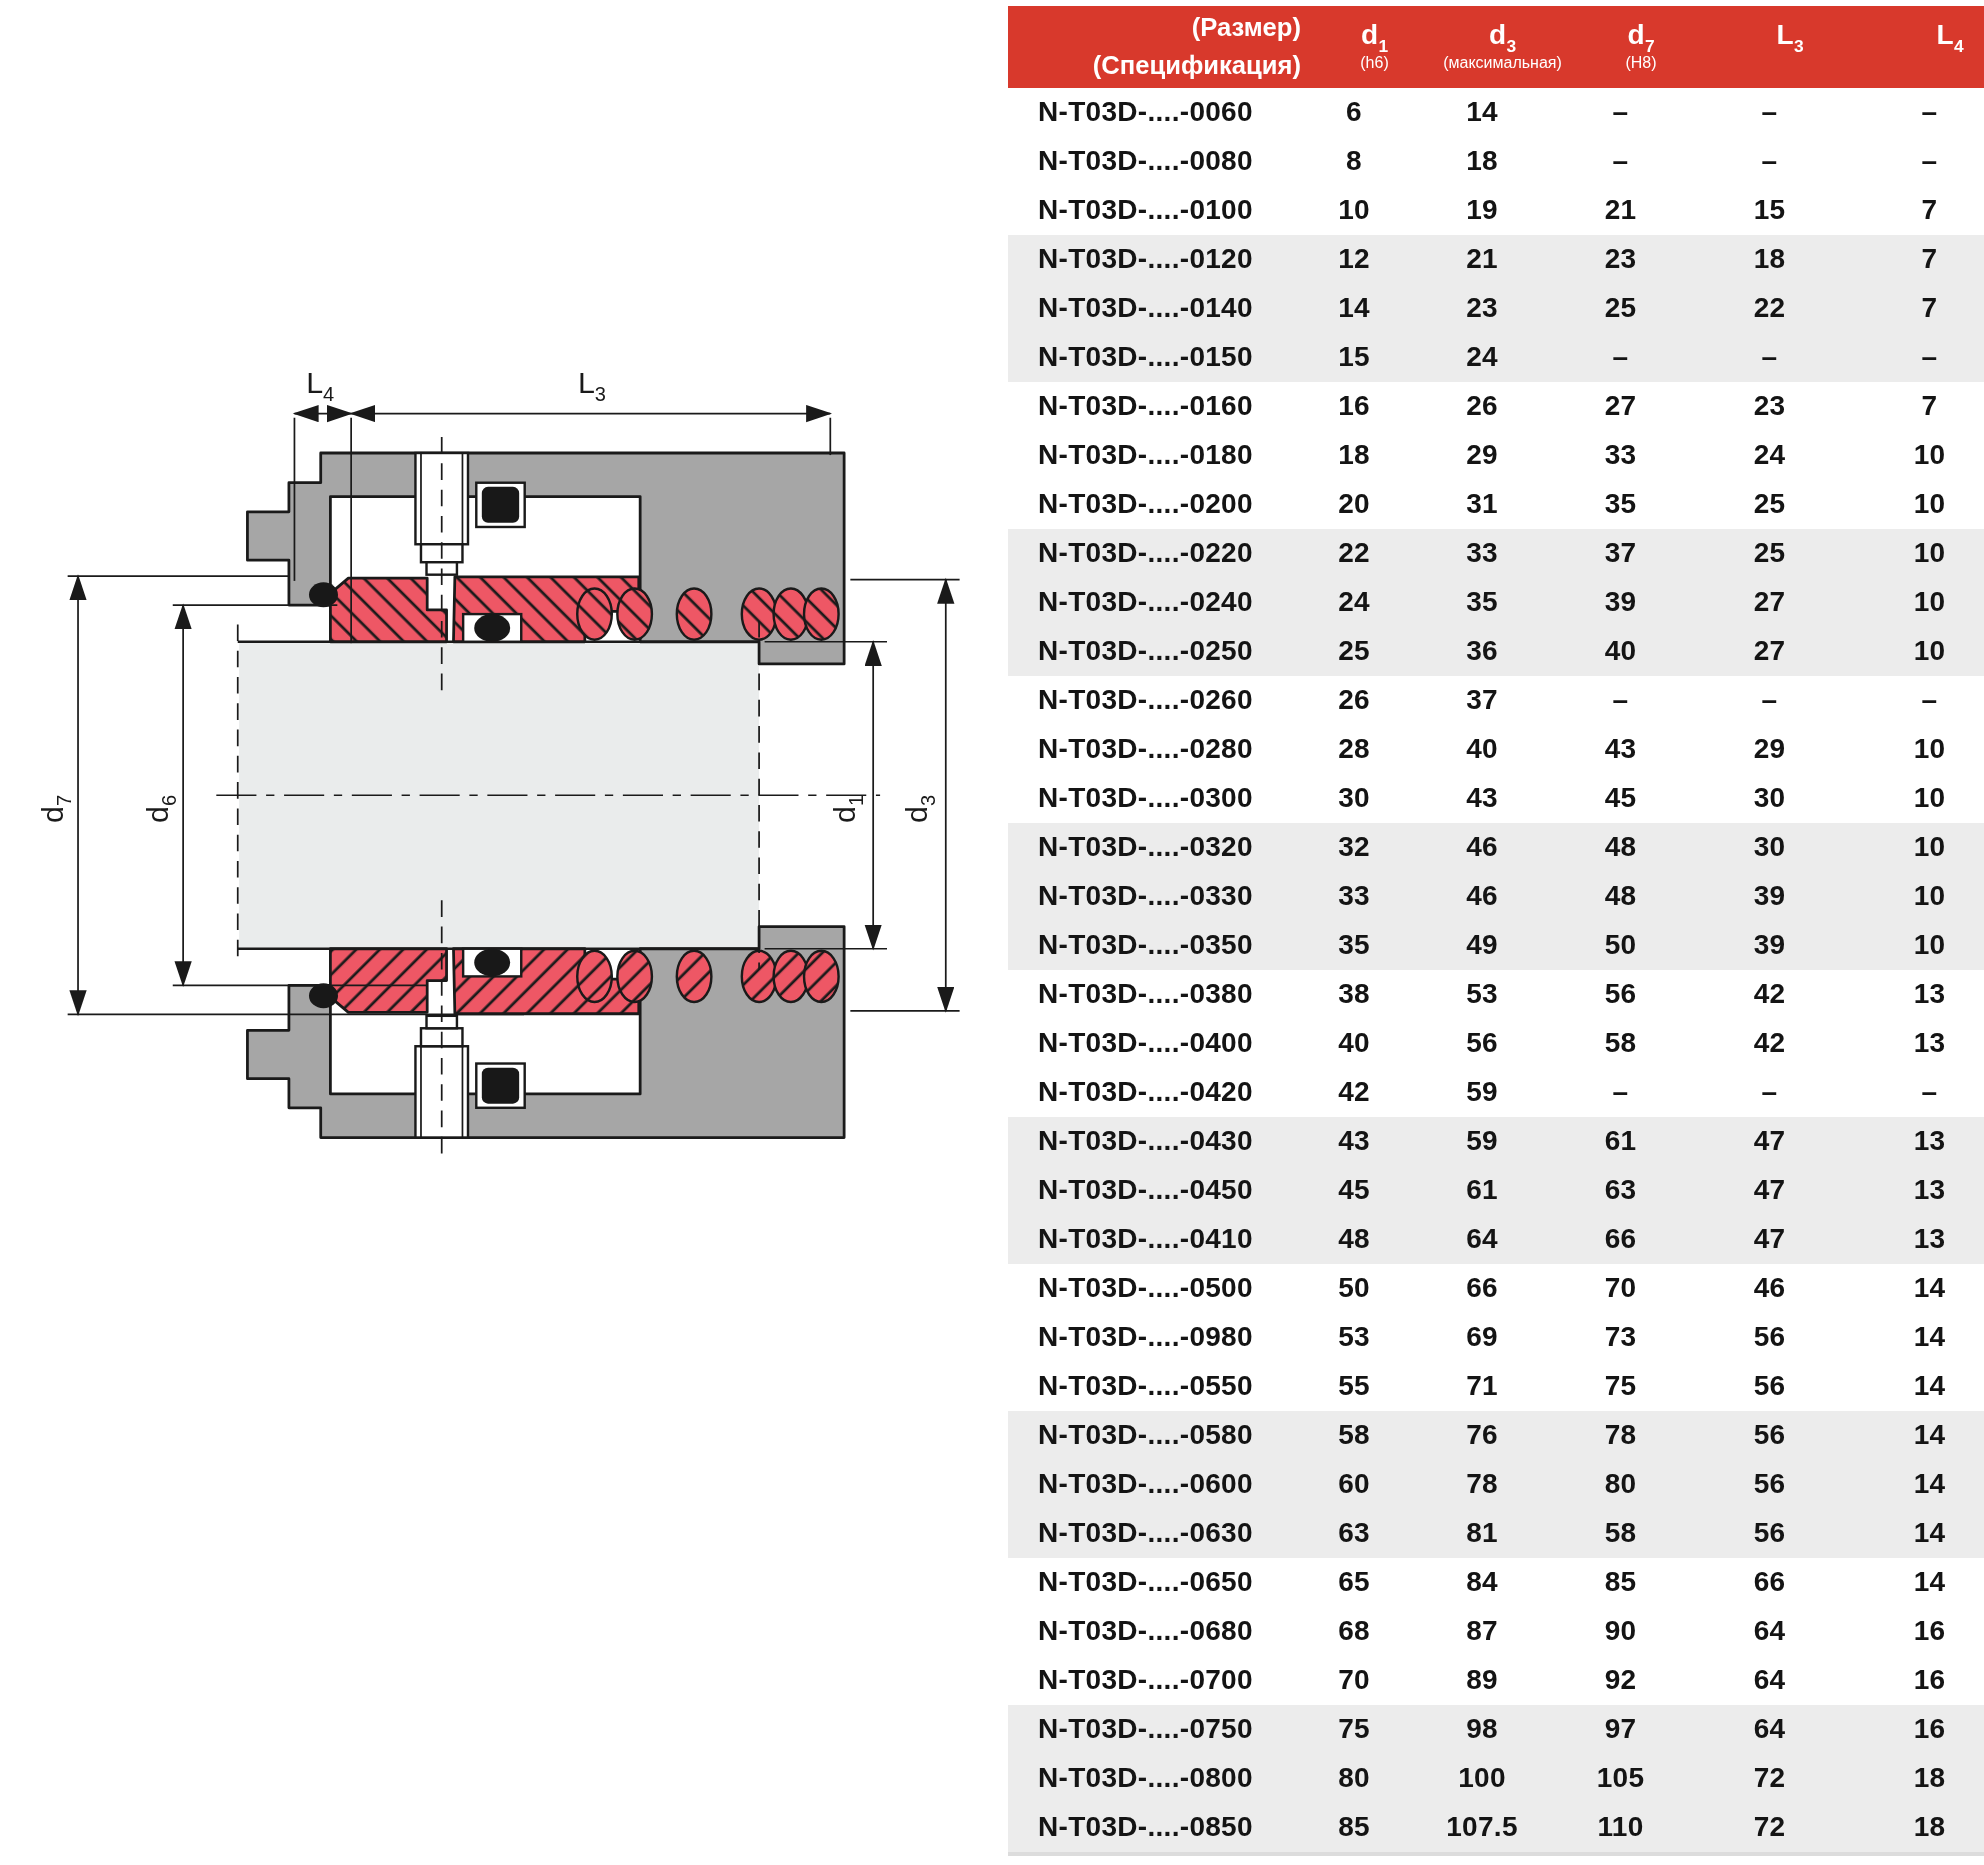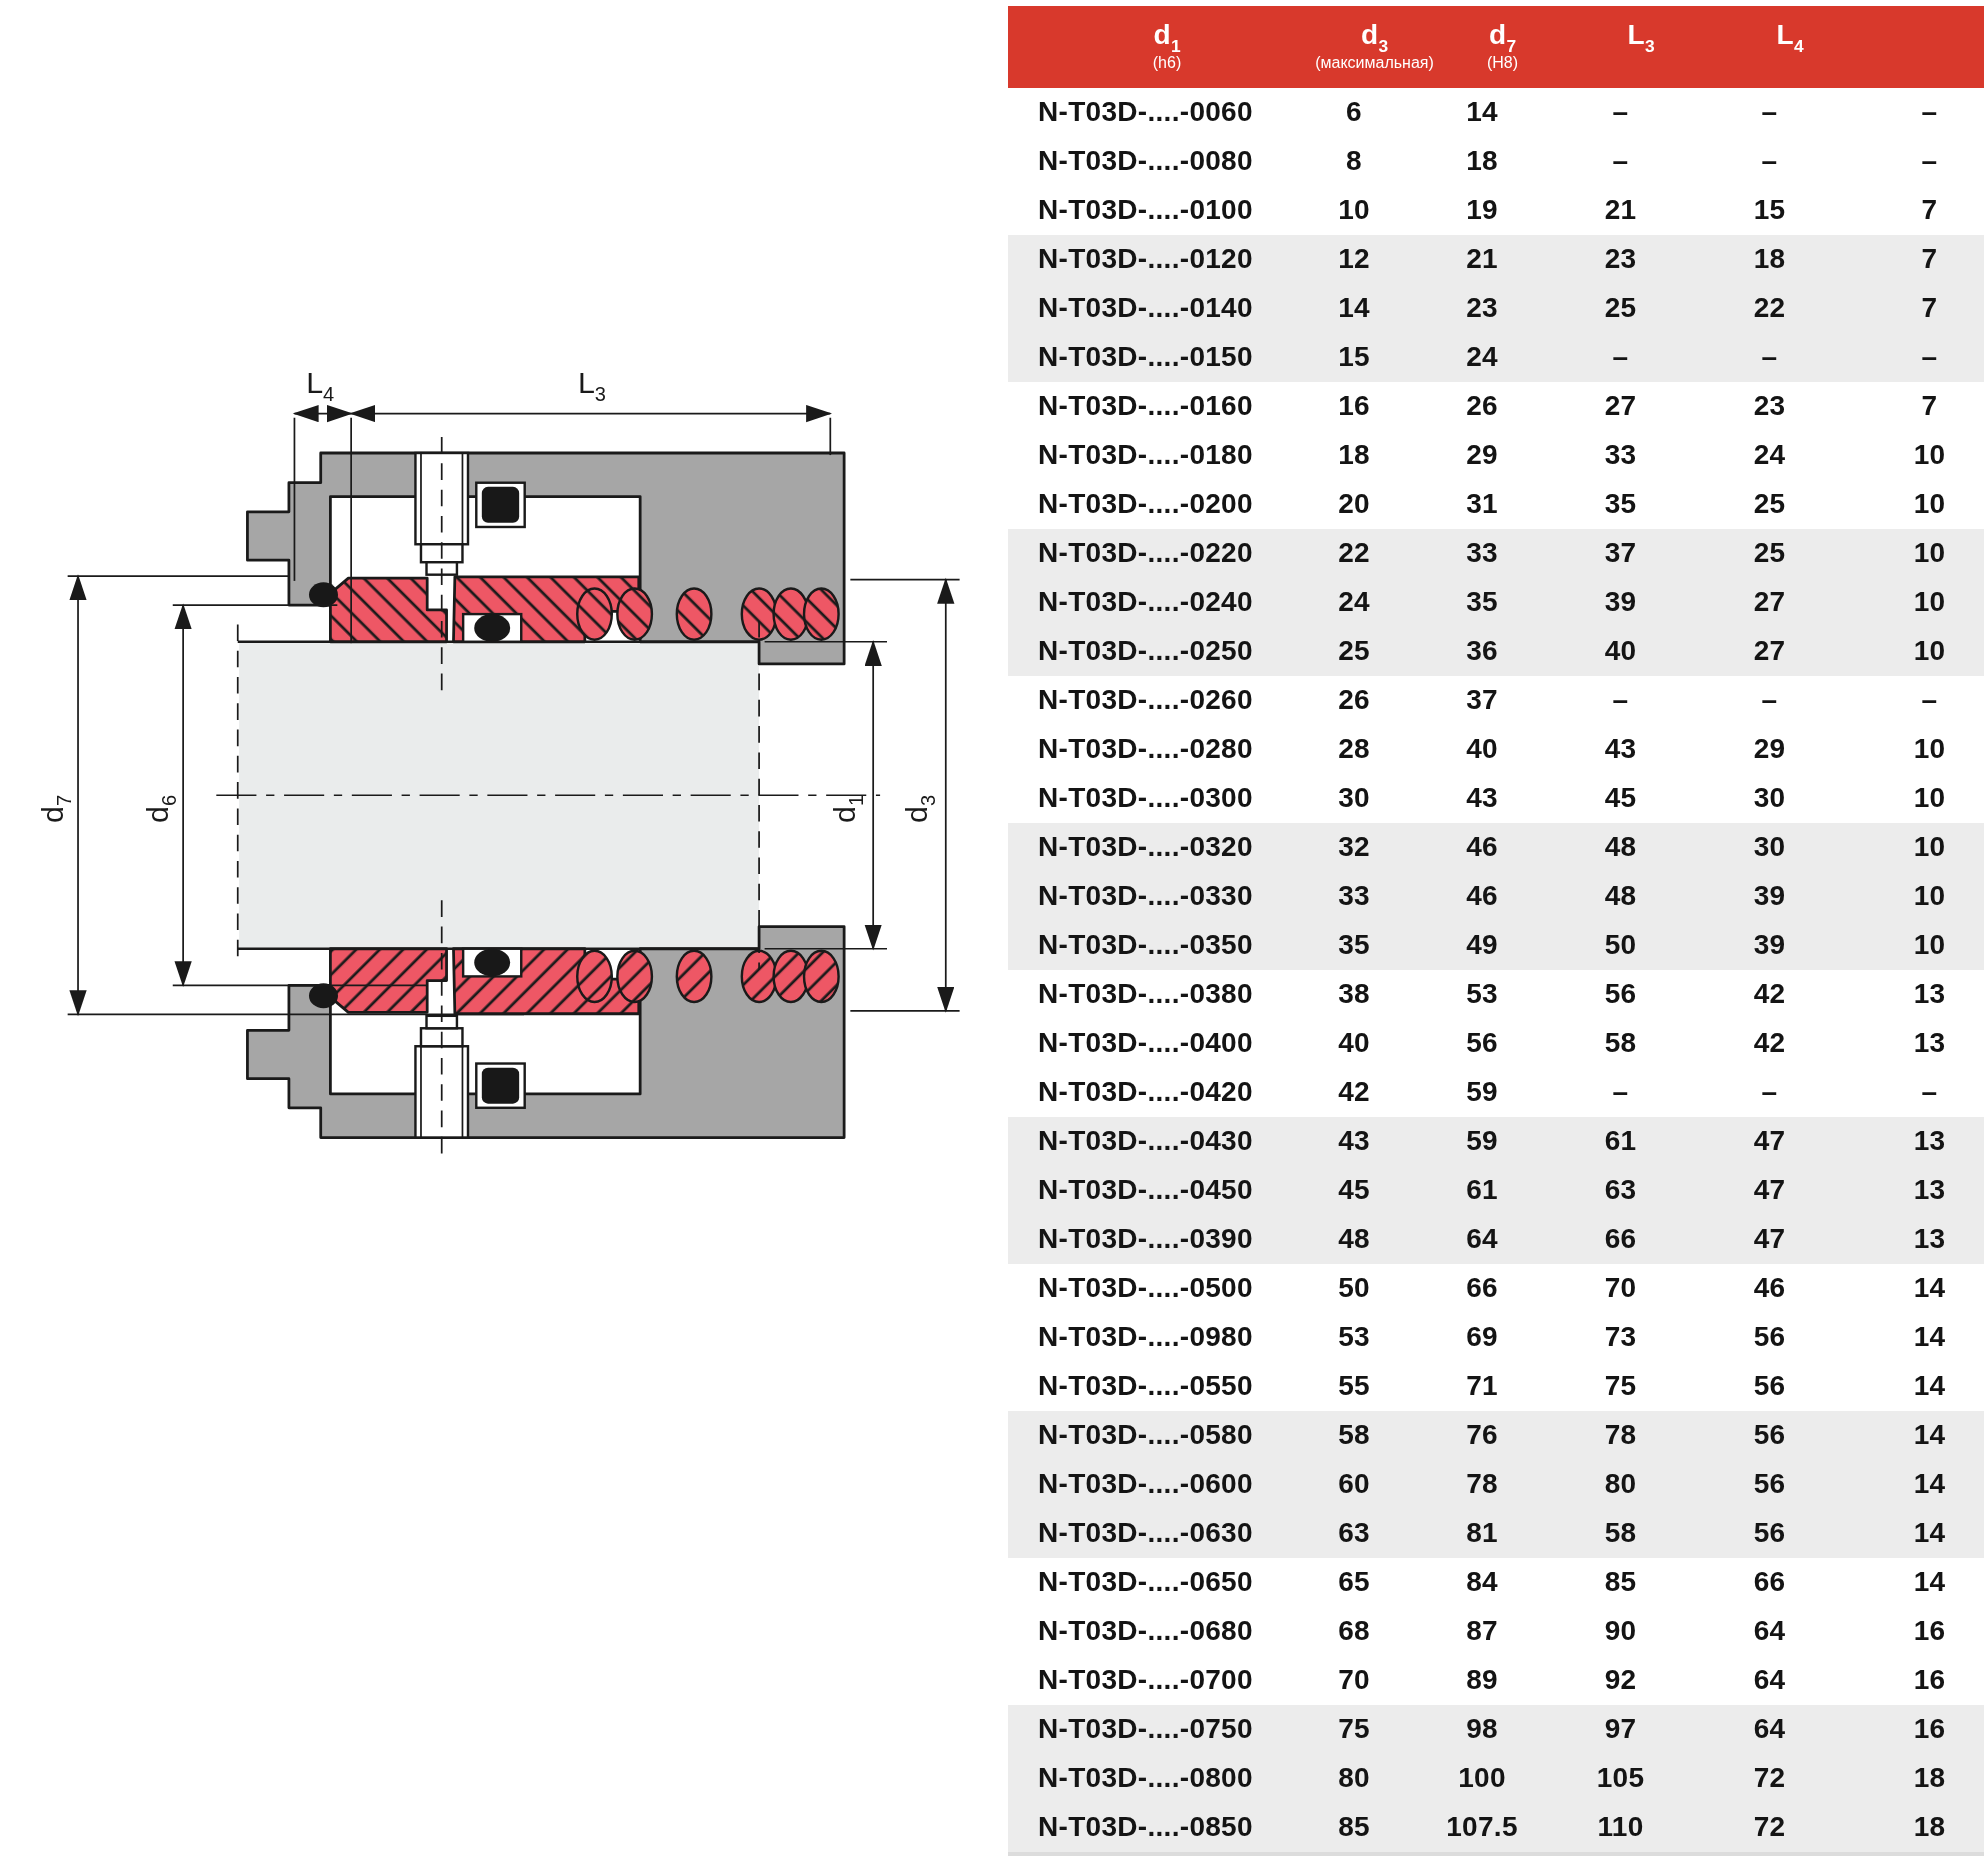--- a/index.html
+++ b/index.html
@@ -125,20 +125,24 @@
 
       <line class="dim" x1="1172" y1="838" x2="1330" y2="838"></line>
       <line class="dim" x1="1172" y1="1462" x2="1330" y2="1462"></line>
       <line class="dim" x1="1310" y1="838" x2="1310" y2="1462" marker-start="url(#arr)" marker-end="url(#arr)"></line>
       <text class="dimlabel" transform="translate(1283,1190) rotate(-90)"><tspan>d</tspan><tspan class="dimsub" dy="12">3</tspan></text>
     </svg>
   </div>
 
   <div class="table-panel">
     <div class="thead">
+      <div class="hcell hname">
+        <div class="l1">(Размер)</div>
+        <div class="l2">(Спецификация)</div>
+      </div>
 
     <div class="hcell">
           <div class="l1">
             <span>d</span>
             <sub class="hsub">1</sub>
           </div>
           <div class="l2">(h6)</div>
         </div>
         <div class="hcell">
           <div class="l1">
@@ -348,21 +352,21 @@
         </div>
         <div class="trow stripe">
           <div class="cell name">N-T03D-....-0450</div>
           <div class="cell num">45</div>
           <div class="cell num">61</div>
           <div class="cell num">63</div>
           <div class="cell num">47</div>
           <div class="cell num">13</div>
         </div>
         <div class="trow stripe">
-          <div class="cell name">N-T03D-....-0390</div>
+          <div class="cell name">N-T03D-....-0410</div>
           <div class="cell num">48</div>
           <div class="cell num">64</div>
           <div class="cell num">66</div>
           <div class="cell num">47</div>
           <div class="cell num">13</div>
         </div>
         <div class="trow">
           <div class="cell name">N-T03D-....-0500</div>
           <div class="cell num">50</div>
           <div class="cell num">66</div>

